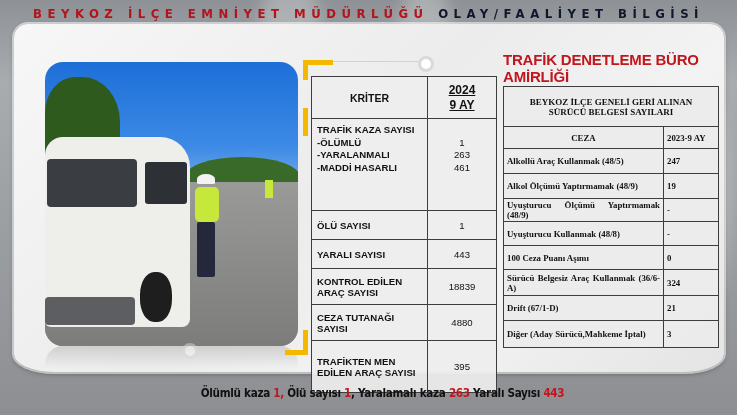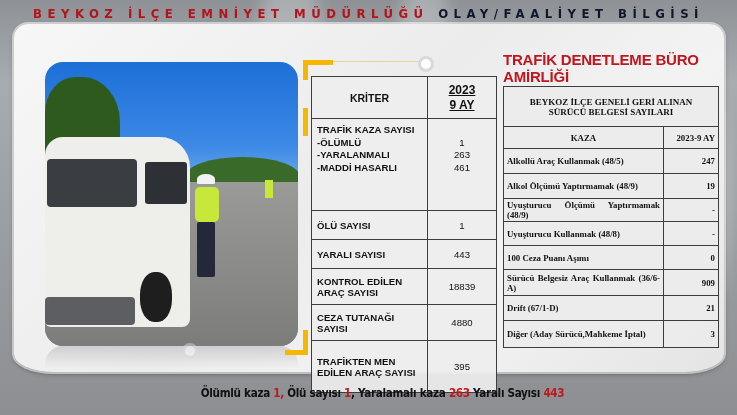--- a/index.html
+++ b/index.html
@@ -54,21 +54,21 @@
   .t1 td, .t1 th {
     border:1.5px solid #3d3d3d; background:rgba(238,238,238,0.92); padding:2px 5px; font-weight:bold;
   }
   .t1 th { height:37px; font-size:10.5px; }
   .t1 .val { text-align:center; font-weight:normal; width:58px; }
   .t1 .year { text-decoration:underline; line-height:15px; font-size:12px; }
   .t2 { left:503px; top:76px; width:216px; font-family:"Liberation Serif", serif; font-size:8.8px; color:#111;margin-top:10px; }
   .t2 td, .t2 th {
     border:1.5px solid #3d3d3d; background:rgba(236,236,236,0.92); padding:1px 3px; font-weight:bold;
   }
-  .t2 .v { text-align:right; width:45px; }
+  .t2 .v { text-align:left; width:45px; }
   .t2 .just { text-align:justify; text-align-last:left; }
   .footer {
     position:absolute; left:0; top:386px; width:737px; text-align:center;
     font-weight:bold; font-size:11.6px; color:#111; letter-spacing:-0.3px;
     font-family:"DejaVu Sans Condensed","DejaVu Sans", sans-serif;
     margin-left:14px;
   }
   .red { color:#c0161e; }
 </style>
 </head>
@@ -111,21 +111,21 @@
 <div class="ring-icon" style="left:418px;top:56px;"></div>
 <div class="ring-icon" style="left:182px;top:343px;opacity:0.5;"></div>
 
 <div class="section-title">TRAFİK DENETLEME BÜRO AMİRLİĞİ</div>
 
 <table class="t1">
   <tbody>
       <tr>
     <th>KRİTER</th>
     <th class="val" style="font-weight:bold;">
-      <div class="year">2023</div>
+      <div class="year">2024</div>
       <div class="year">9 AY</div>
     </th>
   </tr>
   <tr style="height:92px;">
     <td style="vertical-align:top;padding-top:5px;line-height:12.5px;">
       <div>TRAFİK KAZA SAYISI</div>
       <div>-ÖLÜMLÜ</div>
       <div>-YARALANMALI</div>
       <div>-MADDİ HASARLI</div>
     </td>
@@ -158,21 +158,21 @@
   </tr>
 </tbody>
   </table>
 
 <table class="t2">
   <tbody>
       <tr style="height:40px;">
     <th colspan="2" style="font-size:9px;padding:3px 6px;">BEYKOZ İLÇE GENELİ GERİ ALINAN SÜRÜCÜ BELGESİ SAYILARI</th>
   </tr>
   <tr style="height:22px;">
-    <th>KAZA</th>
+    <th>CEZA</th>
     <th class="v" style="width:48px;">2023-9 AY</th>
   </tr>
   <tr style="height:25px;">
     <td>Alkollü Araç Kullanmak (48/5)</td>
     <td class="v">247</td>
   </tr>
   <tr style="height:25px;">
     <td>Alkol Ölçümü Yaptırmamak (48/9)</td>
     <td class="v">19</td>
   </tr>
@@ -183,21 +183,21 @@
   <tr style="height:24px;">
     <td>Uyuşturucu Kullanmak (48/8)</td>
     <td class="v">-</td>
   </tr>
   <tr style="height:24px;">
     <td>100 Ceza Puanı Aşımı</td>
     <td class="v">0</td>
   </tr>
   <tr style="height:26px;">
     <td class="just">Sürücü Belgesiz Araç Kullanmak (36/6-A)</td>
-    <td class="v">909</td>
+    <td class="v">324</td>
   </tr>
   <tr style="height:25px;">
     <td>Drift (67/1-D)</td>
     <td class="v">21</td>
   </tr>
   <tr style="height:27px;">
     <td>Diğer (Aday Sürücü,Mahkeme İptal)</td>
     <td class="v">3</td>
   </tr>
 </tbody>

